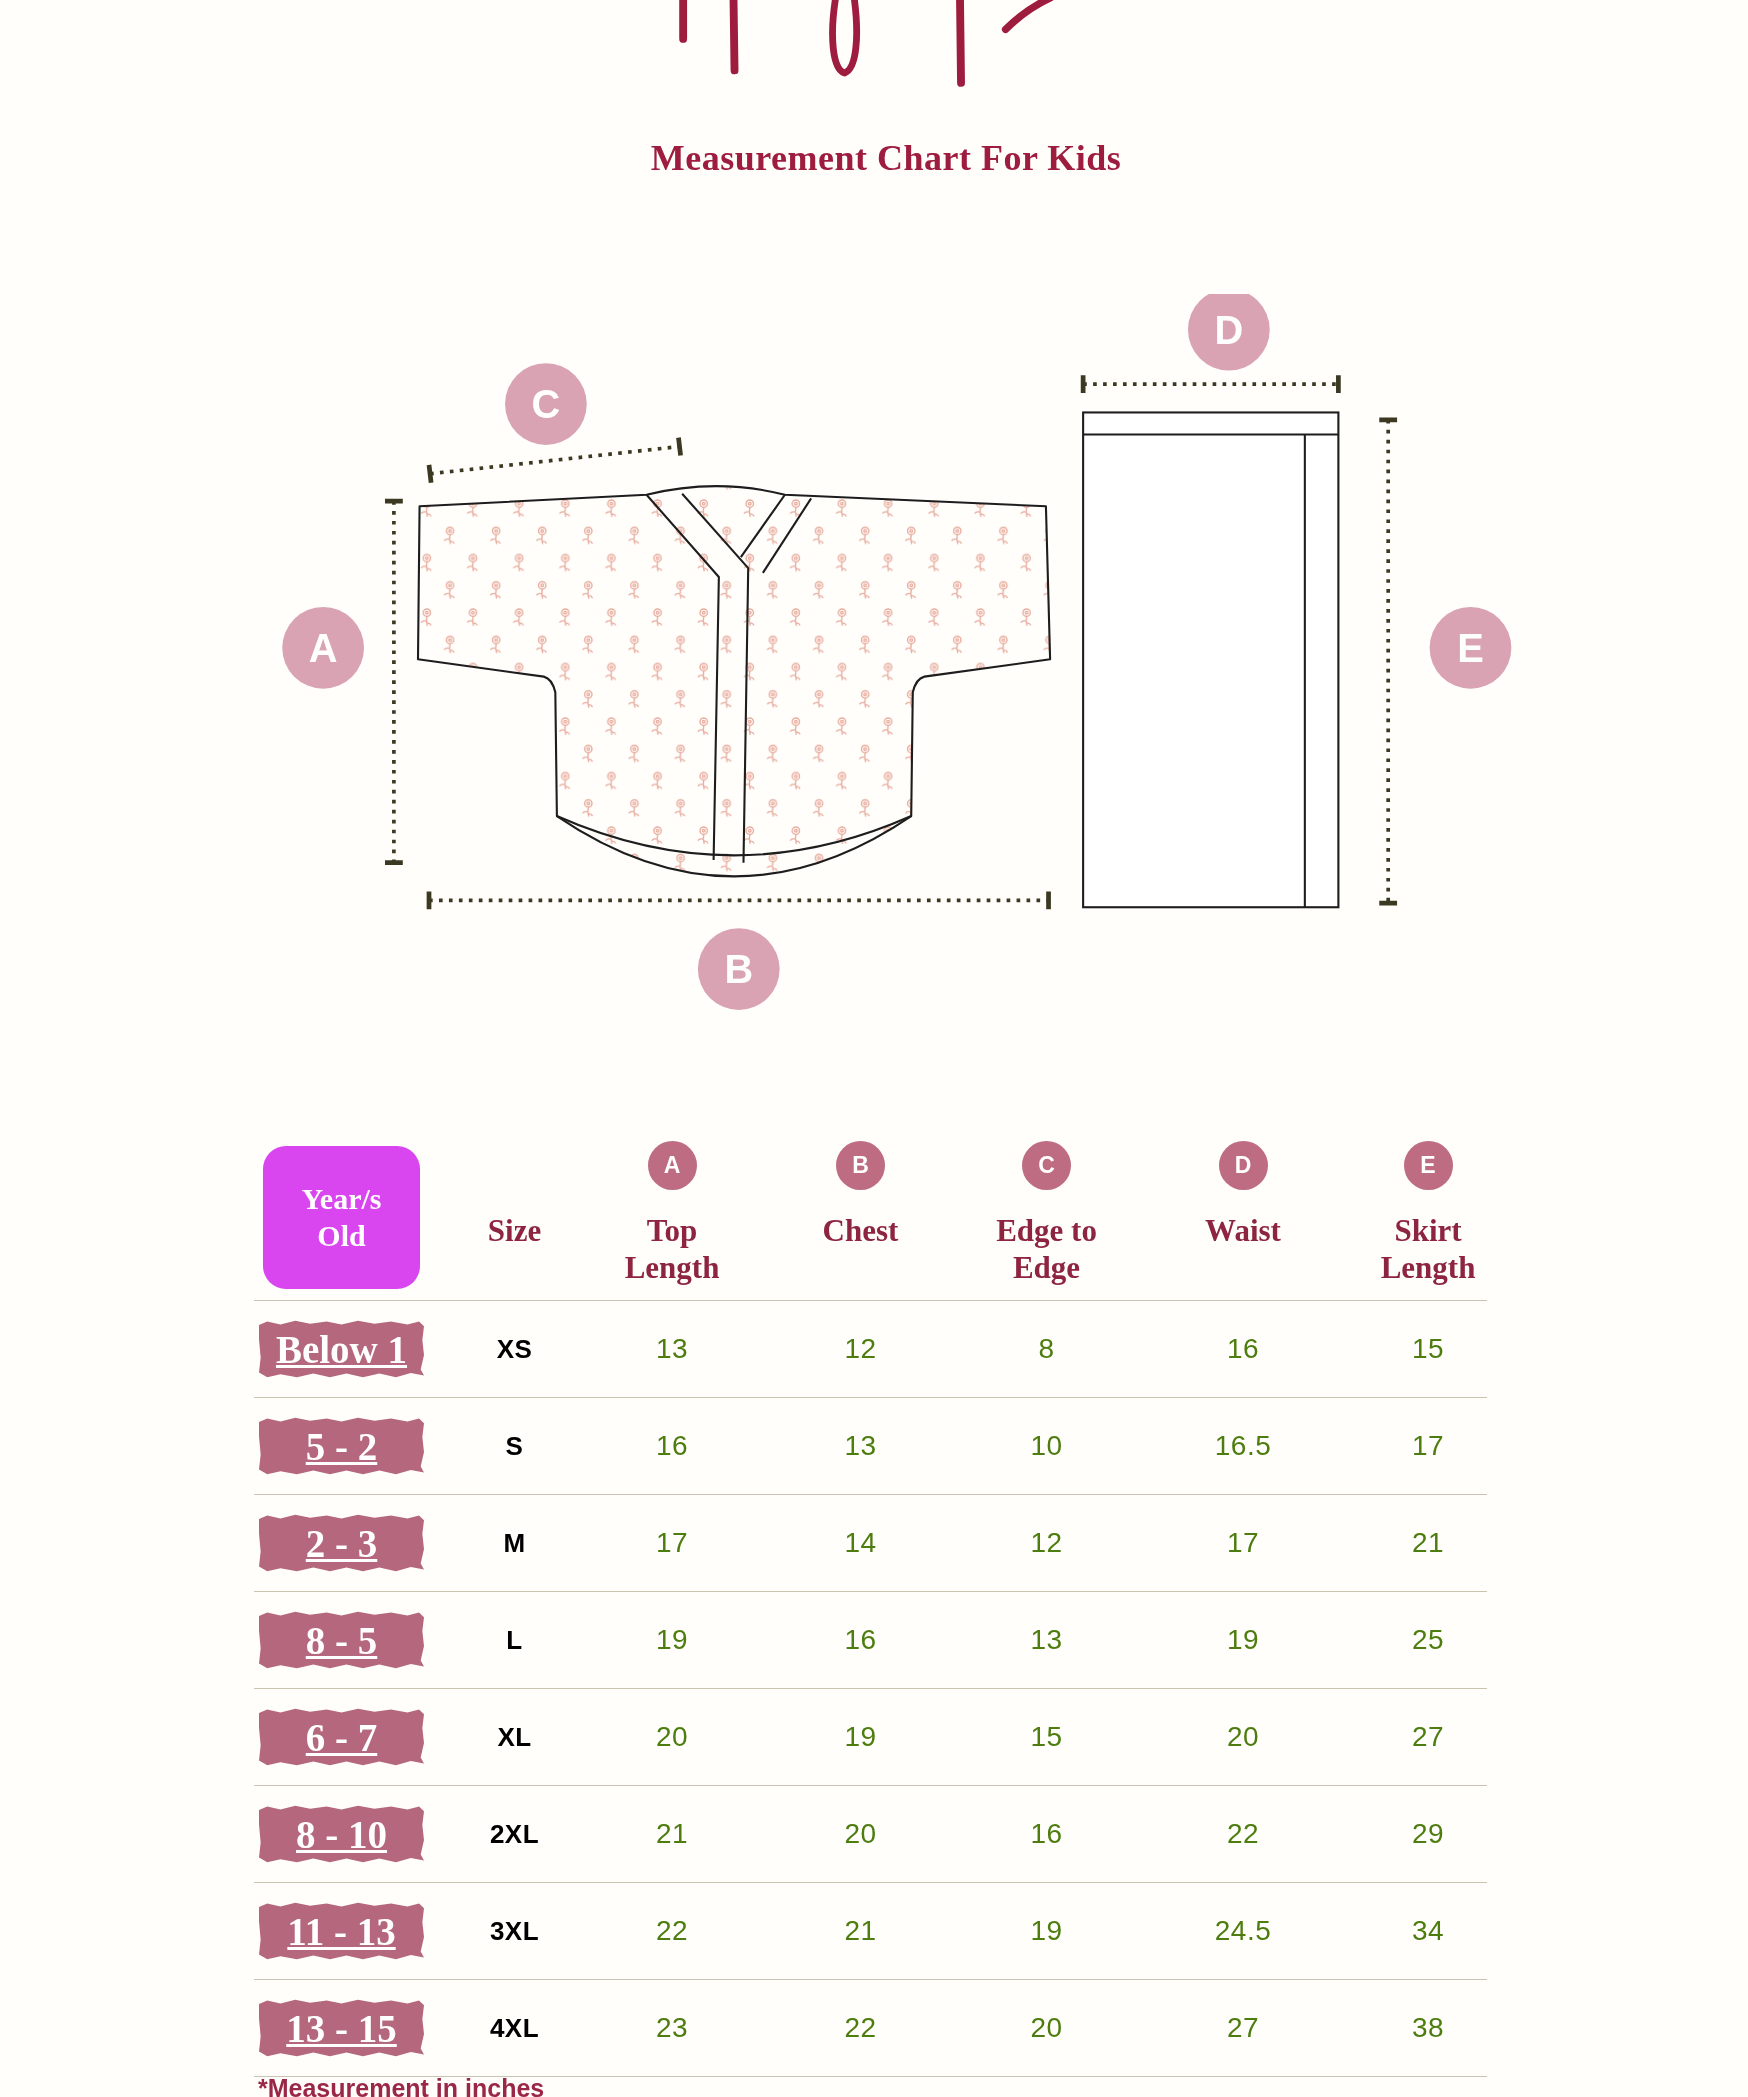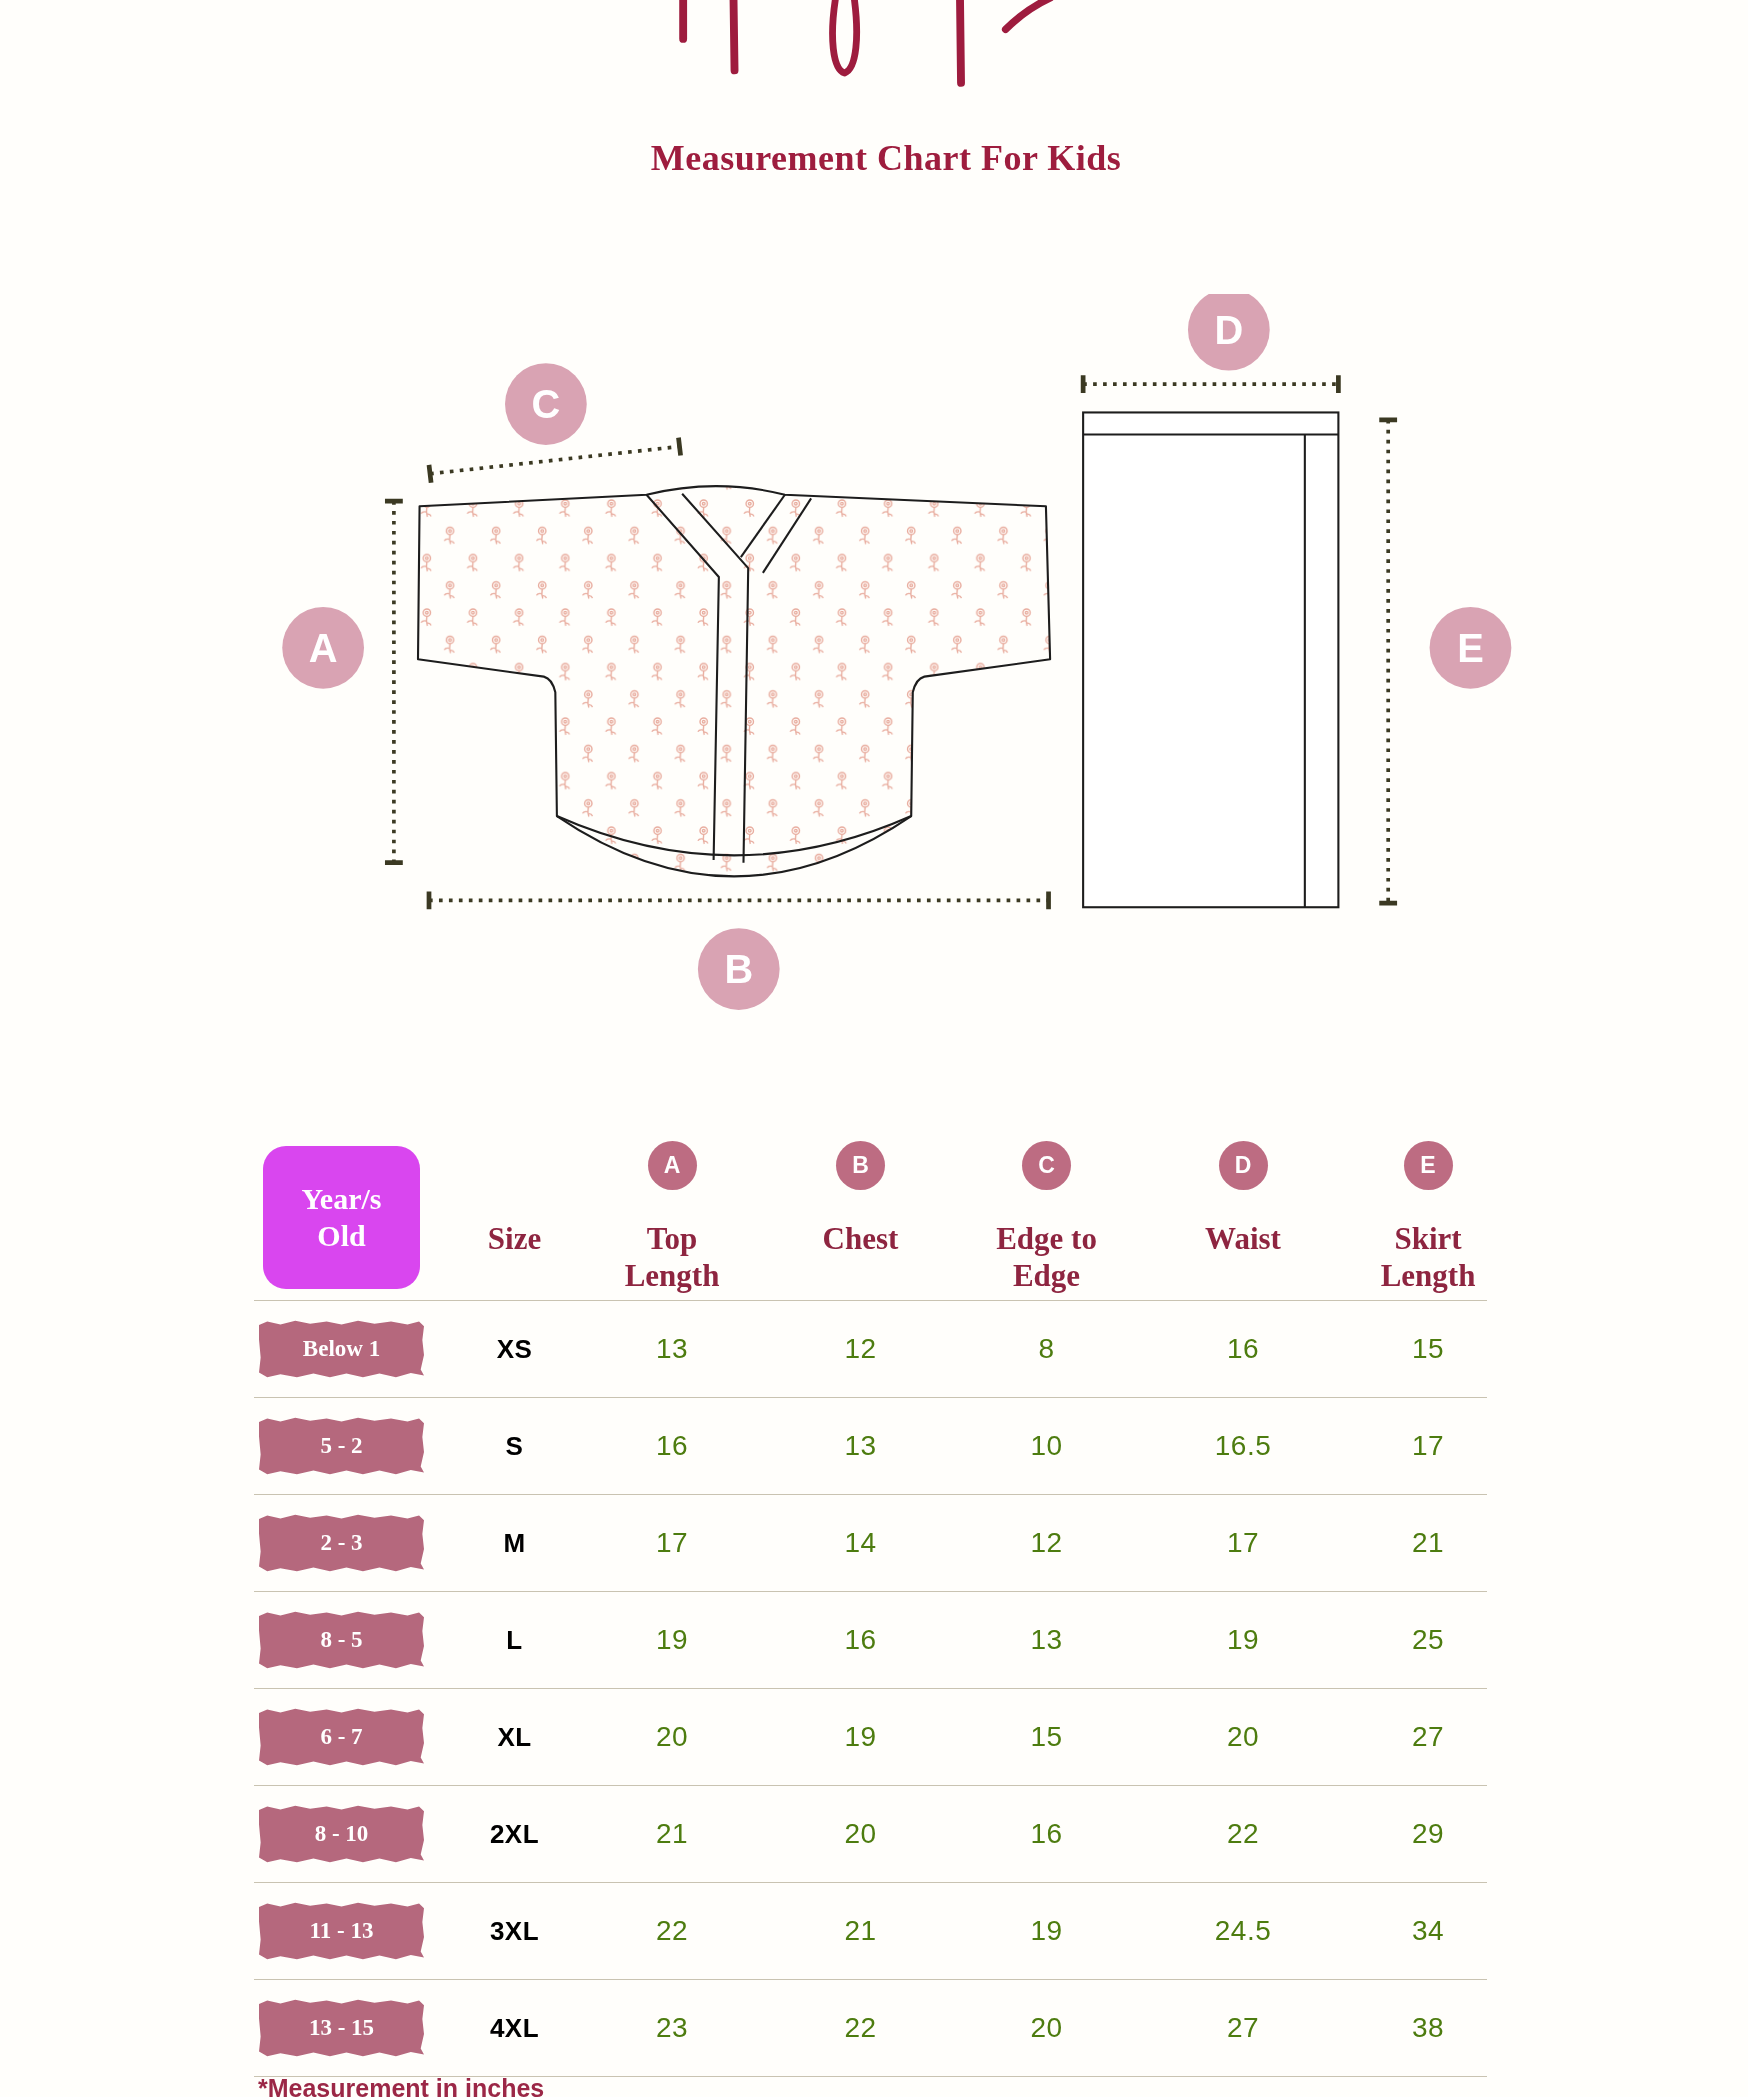--- a/index.html
+++ b/index.html
@@ -42,32 +42,33 @@
     color:#fff;font-weight:bold;font-size:30px;line-height:1.22;text-align:center;
   }
   .hcircle{
     width:49px;height:49px;margin-top:19px;border-radius:50%;
     background:#bd6c82;color:#fff;
     font-family:"Liberation Sans",sans-serif;font-weight:bold;font-size:23px;
     display:flex;align-items:center;justify-content:center;
     flex:none;
   }
   .hlabel{
-    margin-top:31px;text-align:center;
+    margin-top:23px;text-align:center;
     font-weight:bold;font-size:31px;color:#8e2540;line-height:1.18;
   }
   .hlabel span{display:block;}
   .trow{height:96px;border-bottom:1.6px solid #c9c3b1;align-items:center;}
   .cell{text-align:center;}
   .age-badge{
     width:165px;height:60px;margin:0 auto;
     background:#b5687d;color:#fff;
-    font-size:23px;font-weight:bold;
+    font-size:39px;font-weight:bold;
     display:flex;align-items:center;justify-content:center;
     clip-path:polygon(0% 10%,5% 4%,13% 9%,22% 3%,31% 8%,41% 4%,50% 9%,60% 3%,70% 8%,80% 4%,90% 9%,97% 4%,100% 12%,99% 35%,100% 60%,98% 84%,100% 94%,92% 90%,83% 97%,73% 91%,63% 97%,53% 91%,43% 97%,33% 91%,23% 97%,13% 92%,5% 97%,0% 89%,1% 64%,0% 34%);
+    text-decoration:underline;
   }
   .size-val{
     font-family:"Liberation Sans",sans-serif;font-weight:bold;
     font-size:26px;color:#000000;letter-spacing:0.5px;
   }
   .num-val{
     font-family:"Liberation Sans",sans-serif;
     font-size:28px;color:#4d7c0f;letter-spacing:0.5px;
   }
   .footnote{

